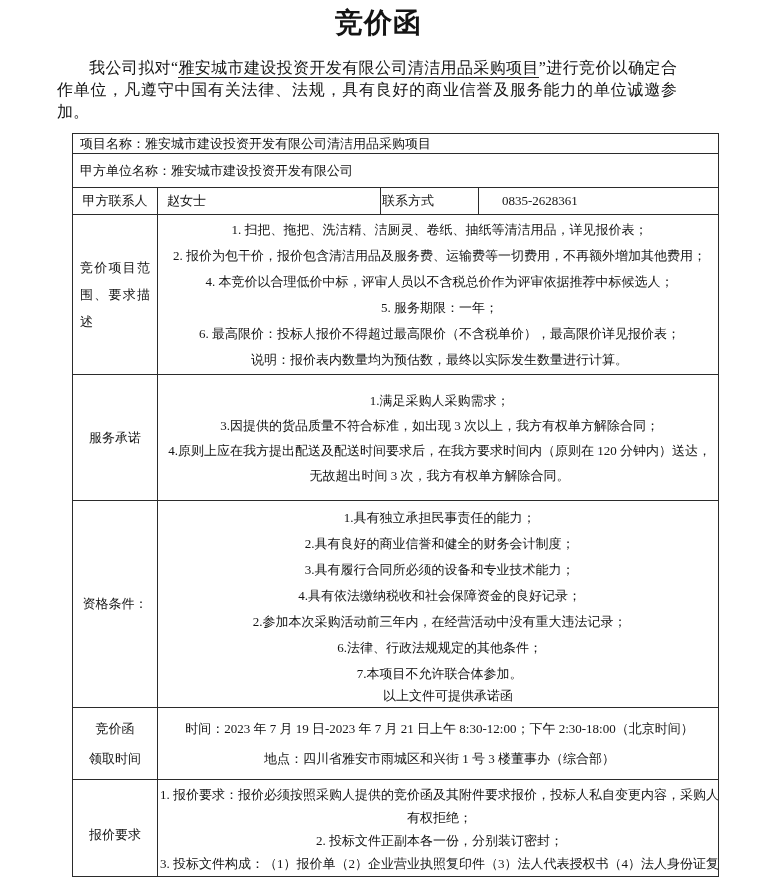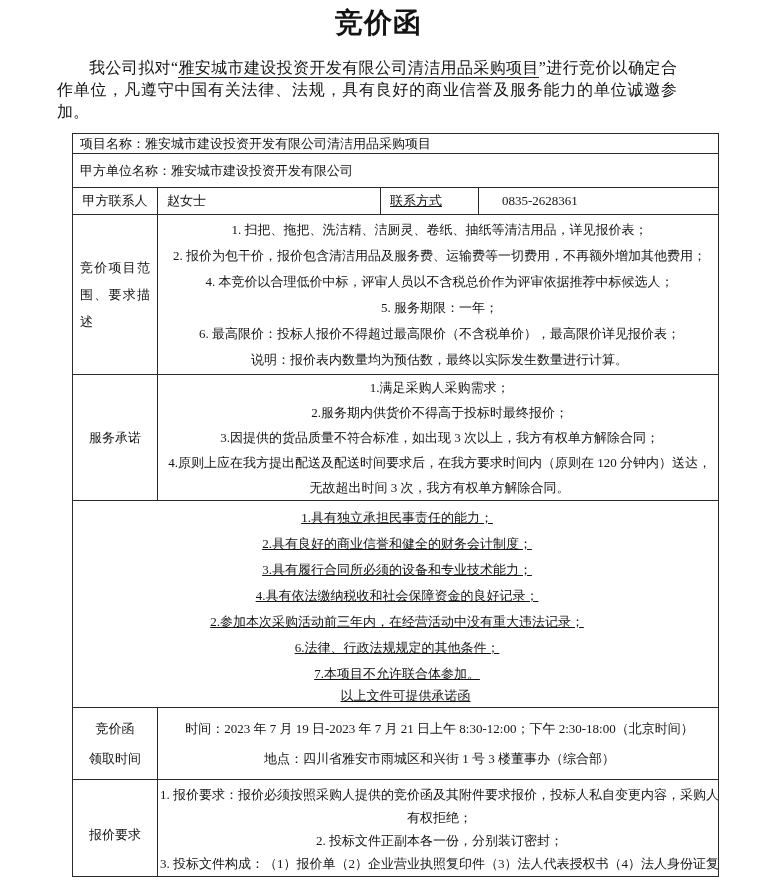--- a/index.html
+++ b/index.html
@@ -51,30 +51,30 @@
     display:flex;align-items:center;justify-content:center;
     text-align:center;
   }
   .label-cell.justify{
     text-align:justify;
     display:flex;align-items:center;
     padding:0 7px;line-height:27px;
   }
   .label-cell.justify .label-text{width:100%;text-align:justify;text-align-last:justify;}
   .w-name{width:223px;flex:0 0 223px;display:flex;align-items:center;padding-left:9px;white-space:nowrap;}
-  .w-phlabel{width:98px;flex:0 0 98px;display:flex;align-items:center;padding-left:9px;white-space:nowrap;text-decoration:underline;}
+  .w-phlabel{width:98px;flex:0 0 98px;display:flex;align-items:center;padding-left:1px;white-space:nowrap;}
   .w-phone{flex:1;display:flex;align-items:center;padding-left:23px;white-space:nowrap;}
   .content-cell{
     flex:1;display:flex;flex-direction:column;justify-content:center;
     padding:0 6px 0 9px;overflow:hidden;align-items:center;
   }
   .cell-line{white-space:nowrap;}
   .r4 .cell-line{line-height:26px;}
   .r5 .cell-line{line-height:25px;}
-  .r6 .cell-line{line-height:26px;text-decoration:underline;}
+  .r6 .cell-line{line-height:26px;}
   .r6 .cell-line:last-child{line-height:17px;margin-left:17px;}
   .r7 .cell-line{line-height:30px;}
   .r8 .content-cell{justify-content:flex-start;padding-top:3px;}
   .r8 .cell-line{line-height:23px;}
 </style>
 </head>
 <body>
 
 <div class="page-title">竞价函</div>
 
@@ -114,28 +114,28 @@
         <div class="cell-line">5. 服务期限：一年；</div>
         <div class="cell-line">6. 最高限价：投标人报价不得超过最高限价（不含税单价），最高限价详见报价表；</div>
         <div class="cell-line">说明：报价表内数量均为预估数，最终以实际发生数量进行计算。</div>
       </div>
   </div>
 
   <div class="tr r5">
     <div class="td label-cell">服务承诺</div>
     <div class="td content-cell">
         <div class="cell-line">1.满足采购人采购需求；</div>
-        <div class="cell-line">2.服务期内供货价不得高于投标时最终报价；</div>
         <div class="cell-line">3.因提供的货品质量不符合标准，如出现 3 次以上，我方有权单方解除合同；</div>
         <div class="cell-line">4.原则上应在我方提出配送及配送时间要求后，在我方要求时间内（原则在 120 分钟内）送达，</div>
         <div class="cell-line">无故超出时间 3 次，我方有权单方解除合同。</div>
       </div>
   </div>
 
   <div class="tr r6">
+    <div class="td label-cell">资格条件：</div>
     <div class="td content-cell">
         <div class="cell-line">1.具有独立承担民事责任的能力；</div>
         <div class="cell-line">2.具有良好的商业信誉和健全的财务会计制度；</div>
         <div class="cell-line">3.具有履行合同所必须的设备和专业技术能力；</div>
         <div class="cell-line">4.具有依法缴纳税收和社会保障资金的良好记录；</div>
         <div class="cell-line">2.参加本次采购活动前三年内，在经营活动中没有重大违法记录；</div>
         <div class="cell-line">6.法律、行政法规规定的其他条件；</div>
         <div class="cell-line">7.本项目不允许联合体参加。</div>
         <div class="cell-line">以上文件可提供承诺函</div>
       </div>

